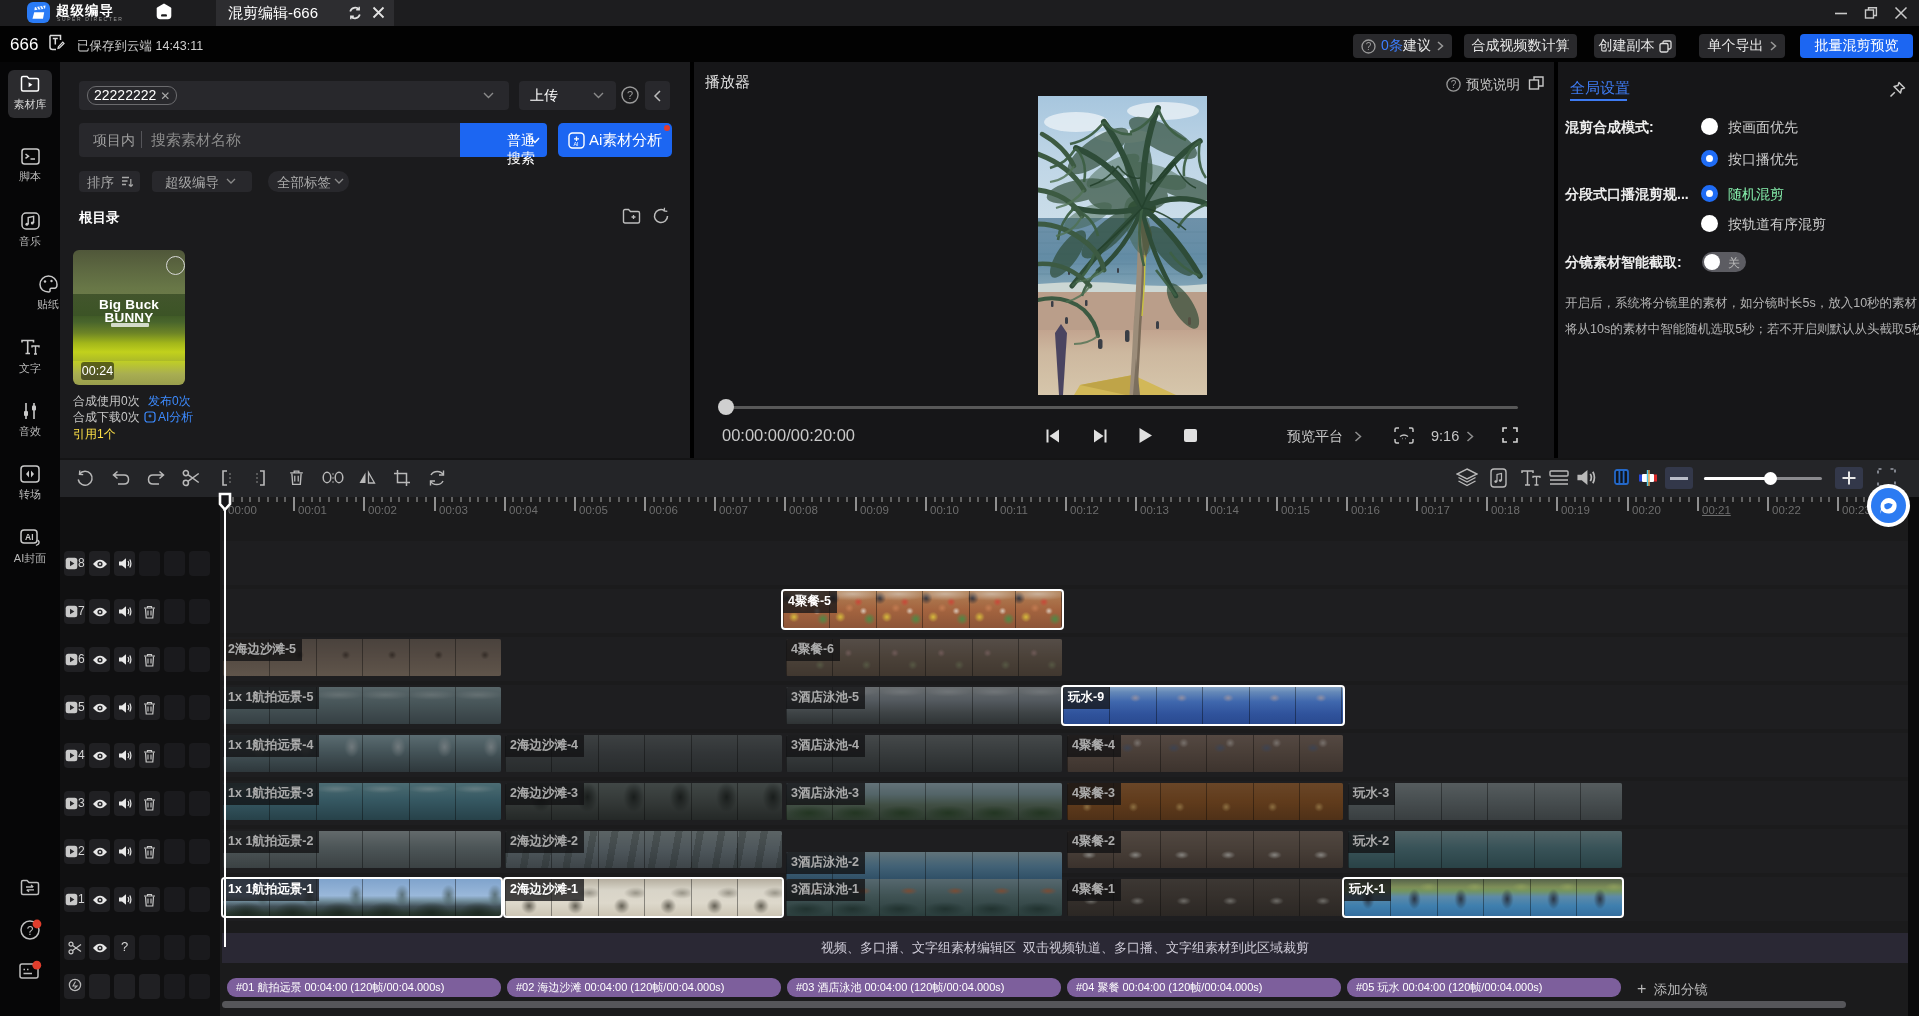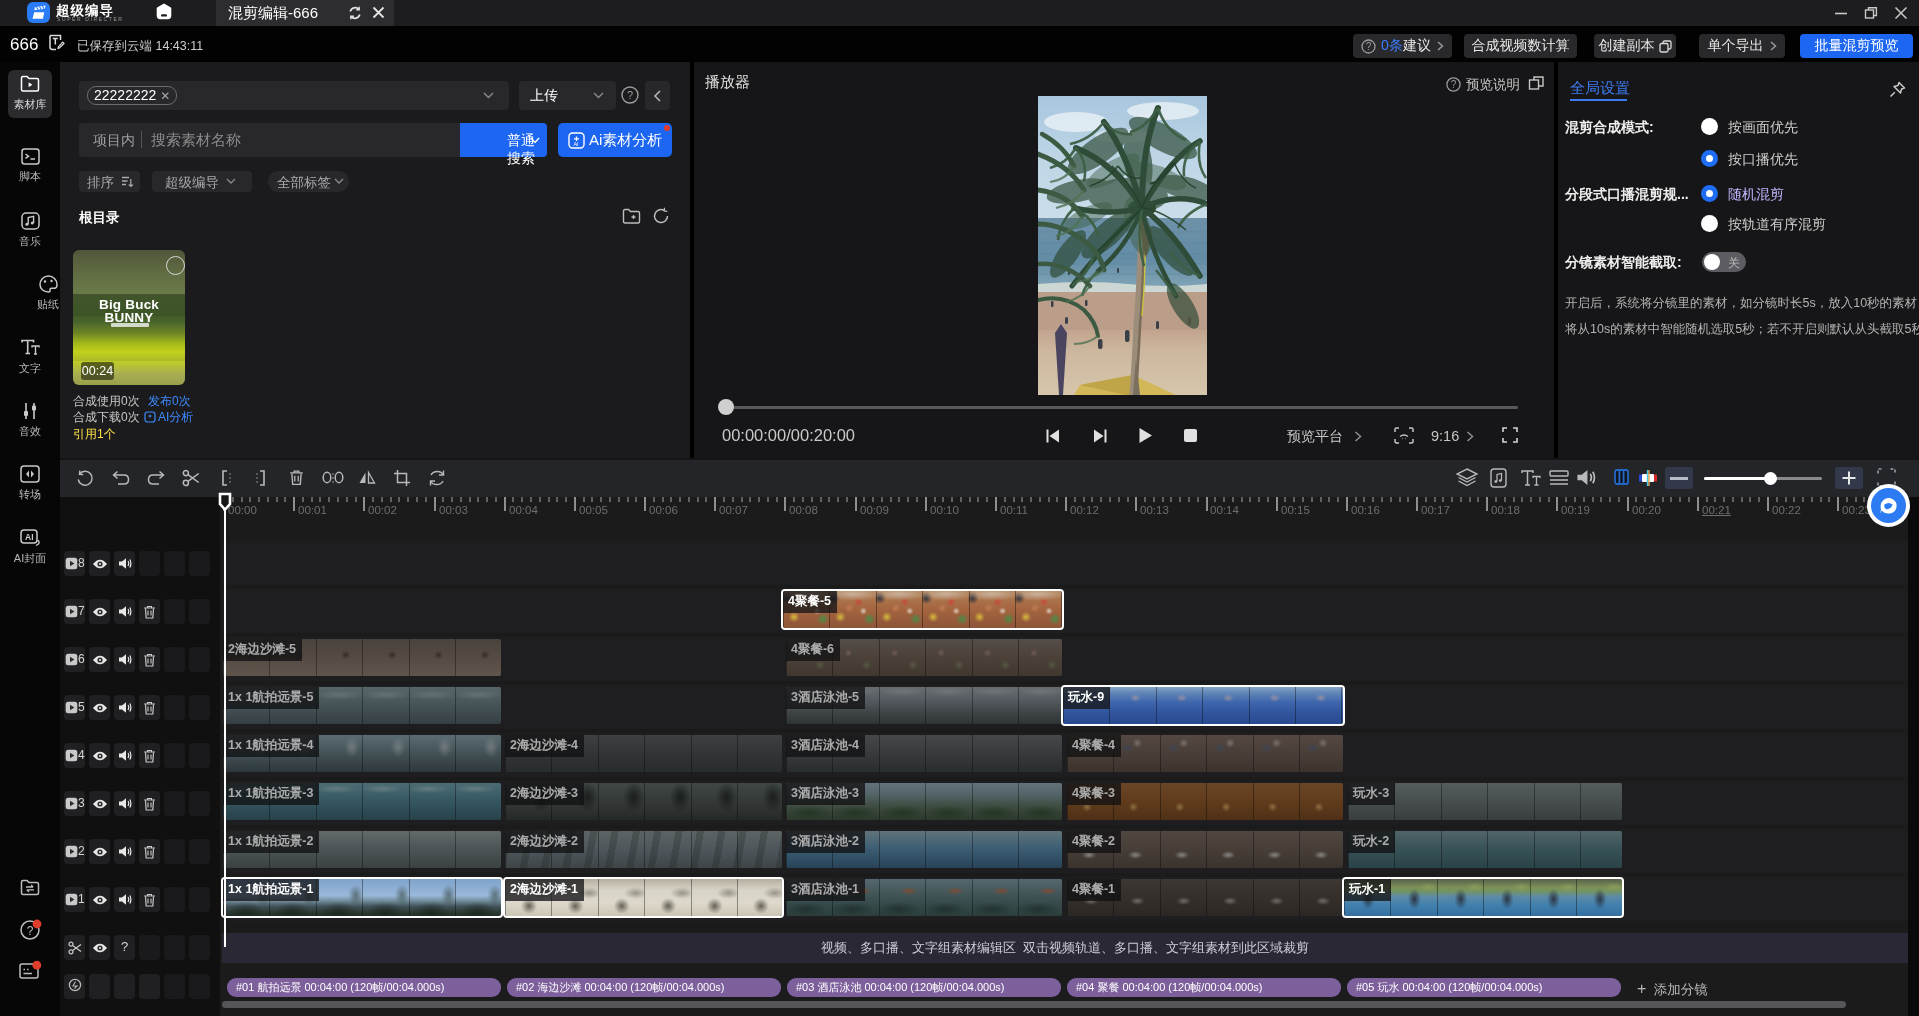--- a/index.html
+++ b/index.html
@@ -552,21 +552,21 @@
     <svg class="abs" style="left:331px;top:19px;" width="17" height="17" viewBox="0 0 17 17">
       <path d="M10 1.5 L15.5 7 L12.5 8 L11.5 12 L5 5.5 L9 4.5 Z M5.8 11.2 L1.5 15.5" fill="none" stroke="#c9c9c9" stroke-width="1.5" stroke-linejoin="round"></path>
     </svg>
     <div class="abs" style="left:7px;top:57px;color:#ededed;font-size:14px;font-weight:bold;">混剪合成模式:</div>
     <div class="abs" style="left:143px;top:56px;width:17px;height:17px;border-radius:50%;background:#fff;"></div>
     <div class="abs" style="left:170px;top:57px;color:#cdcdcd;font-size:14px;">按画面优先</div>
     <div class="abs" style="left:143px;top:88px;width:17px;height:17px;border-radius:50%;background:#fff;border:5px solid #1f6cf5;"></div>
     <div class="abs" style="left:170px;top:89px;color:#cdcdcd;font-size:14px;">按口播优先</div>
     <div class="abs" style="left:7px;top:124px;color:#ededed;font-size:14px;font-weight:bold;">分段式口播混剪规...</div>
     <div class="abs" style="left:143px;top:123px;width:17px;height:17px;border-radius:50%;background:#fff;border:5px solid #1f6cf5;"></div>
-    <div class="abs" style="left:170px;top:124px;color:#c4b5fd;font-size:14px;text-align:right;">随机混剪</div>
+    <div class="abs" style="left:170px;top:124px;color:#86efac;font-size:14px;text-align:right;">随机混剪</div>
     <div class="abs" style="left:143px;top:153px;width:17px;height:17px;border-radius:50%;background:#fff;"></div>
     <div class="abs" style="left:170px;top:154px;color:#cdcdcd;font-size:14px;">按轨道有序混剪</div>
     <div class="abs" style="left:7px;top:192px;color:#ededed;font-size:14px;font-weight:bold;">分镜素材智能截取:</div>
     <div class="abs" style="left:144px;top:190px;width:44px;height:20px;border-radius:10px;background:#5c5c62;">
       <div class="abs" style="left:2px;top:2px;width:16px;height:16px;border-radius:50%;background:#fff;"></div>
       <div class="abs" style="left:26px;top:3px;color:#b9b9b9;font-size:12px;">关</div>
     </div>
     <div class="abs" style="left:7px;top:228px;width:356px;color:#b4b4b4;font-size:12.5px;line-height:26px;white-space:nowrap;">开启后，系统将分镜里的素材，如分镜时长5s，放入10秒的素材，<br>将从10s的素材中智能随机选取5秒；若不开启则默认从头截取5秒</div>
   </div>
   <div id="timeline" class="abs">
@@ -1006,21 +1006,21 @@
       </div>
     <div class="clip sc-water3 dim" style="left:1288px;top:325px;width:274px;">
         <span class="cliplabel">玩水-3</span>
       </div>
     <div class="clip sc-sea2 dim" style="left:163px;top:373px;width:278px;">
         <span class="cliplabel">1x 1航拍远景-2</span>
       </div>
     <div class="clip sc-beach2 dim" style="left:445px;top:373px;width:277px;">
         <span class="cliplabel">2海边沙滩-2</span>
       </div>
-    <div class="clip sc-pool2 dim" style="left:726px;top:373px;width:276px;">
+    <div class="clip sc-pool2 dim" style="left:726px;top:394px;width:276px;">
         <span class="cliplabel">3酒店泳池-2</span>
       </div>
     <div class="clip sc-food2 dim" style="left:1007px;top:373px;width:276px;">
         <span class="cliplabel">4聚餐-2</span>
       </div>
     <div class="clip sc-water2 dim" style="left:1288px;top:373px;width:274px;">
         <span class="cliplabel">玩水-2</span>
       </div>
     <div class="clip sc-sea1 sel" style="left:163px;top:421px;width:278px;">
         <span class="cliplabel">1x 1航拍远景-1</span>

